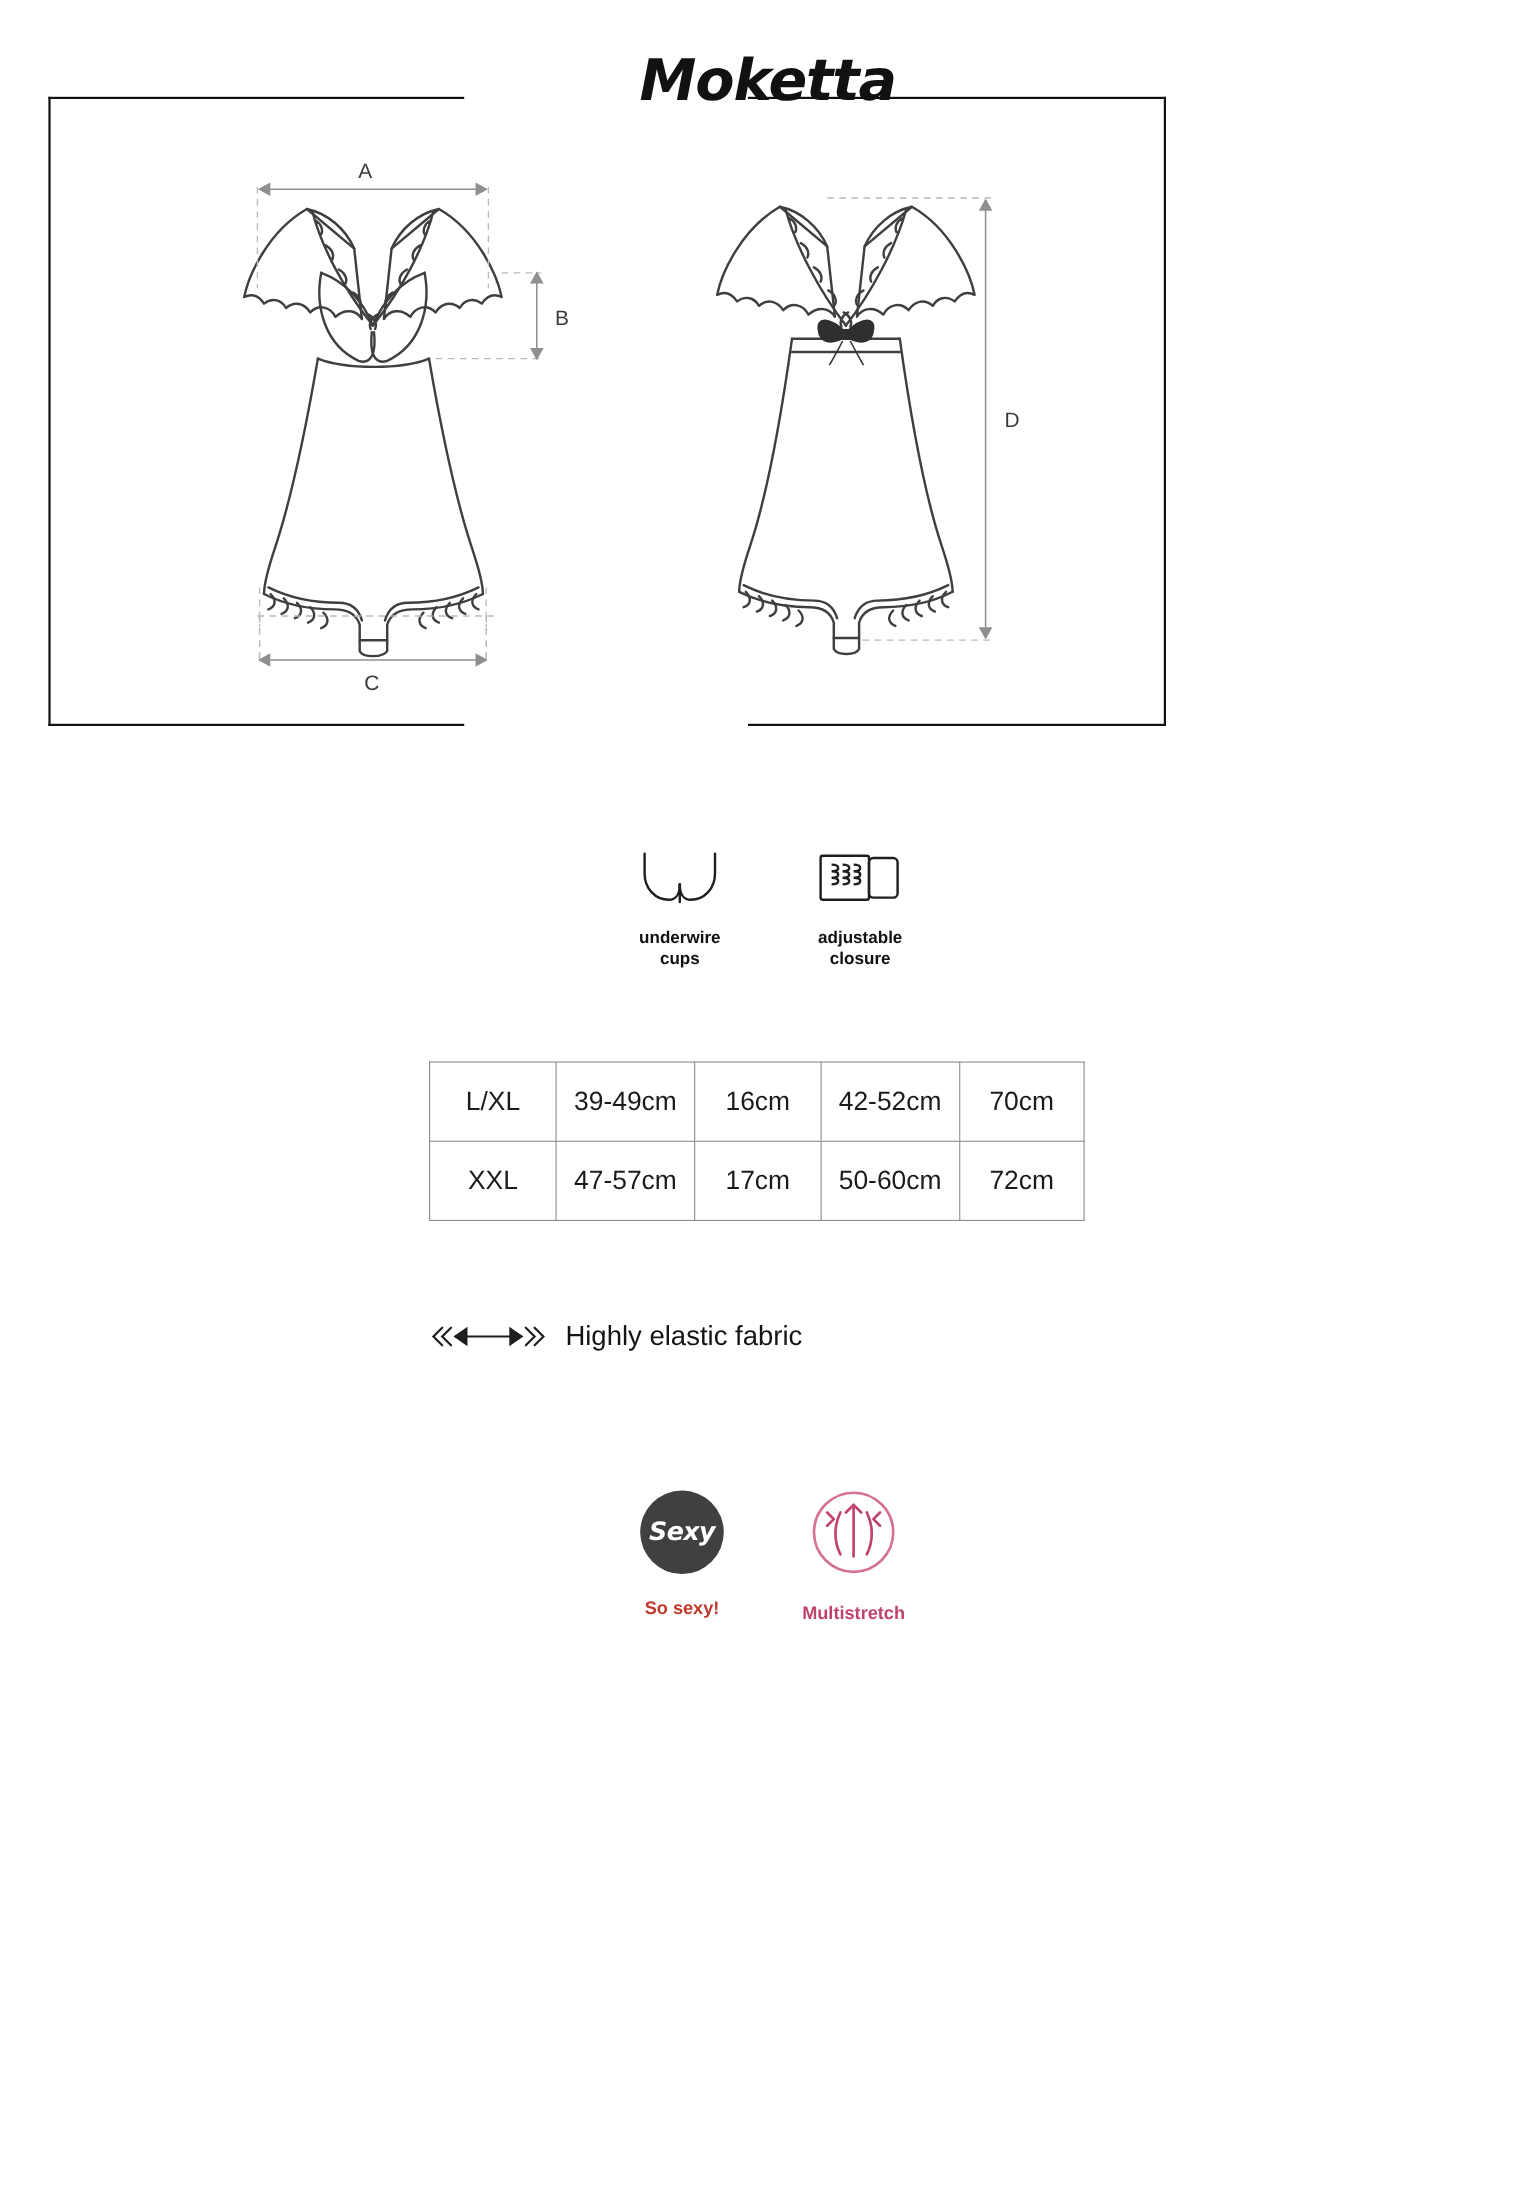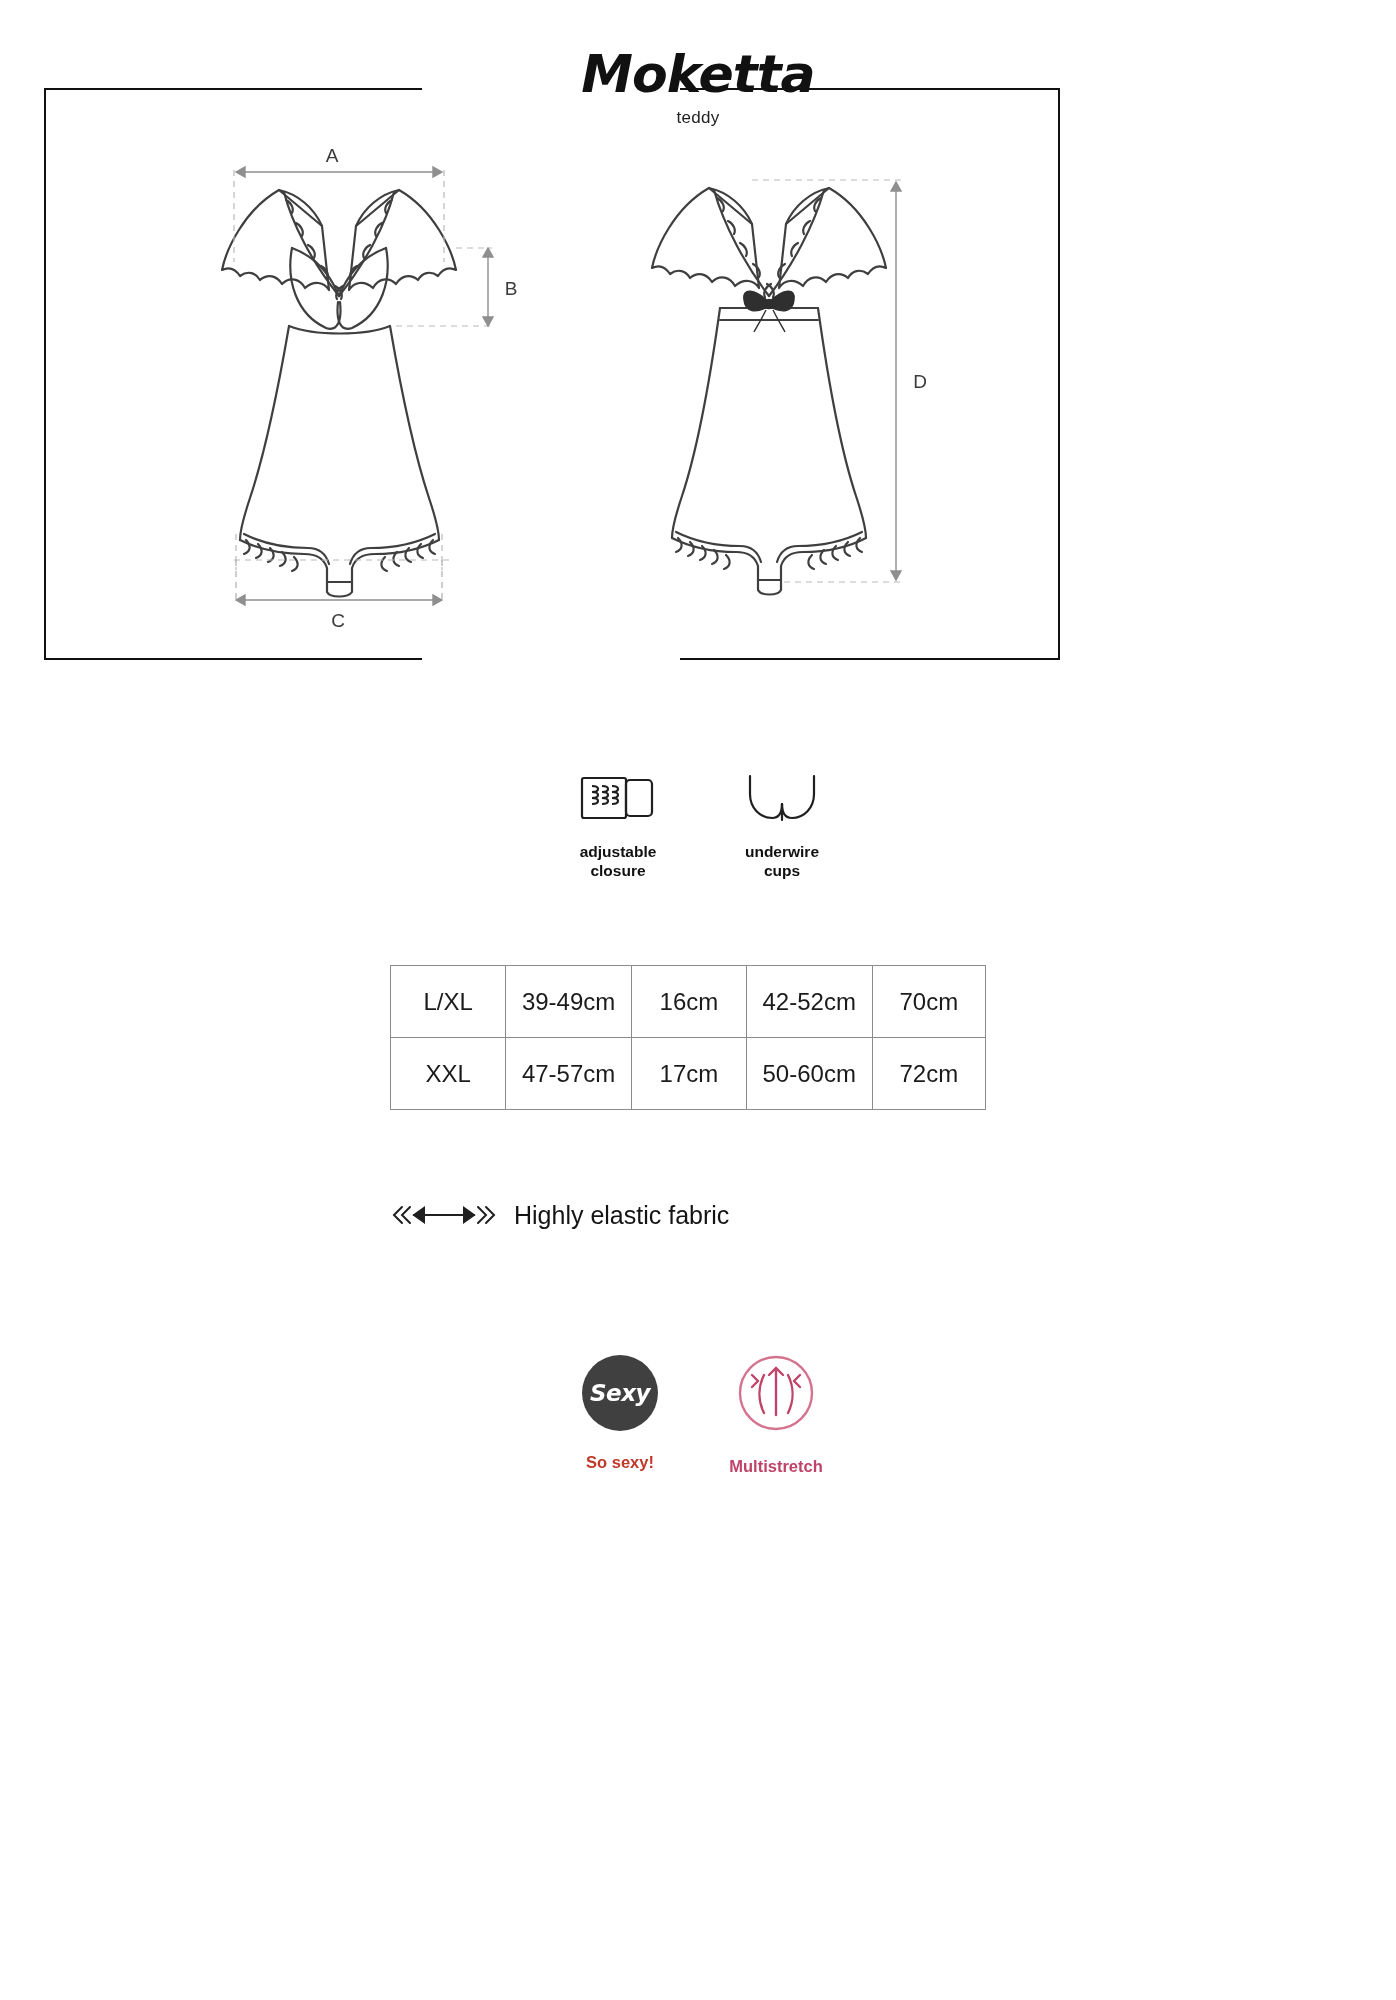--- a/index.html
+++ b/index.html
@@ -185,21 +185,20 @@
     letter-spacing: -0.5px;
   }
 </style>
 </head>
 <body>
 
 <div class="page">
 
   <div class="brand">
     <div class="brand-name">Moketta</div>
-    <div class="brand-sub">teddy</div>
   </div>
 
   <div class="frame">
     <div class="frame-line fl-left"></div>
     <div class="frame-line fl-right"></div>
     <div class="frame-line fl-top-a"></div>
     <div class="frame-line fl-top-b"></div>
     <div class="frame-line fl-bot-a"></div>
     <div class="frame-line fl-bot-b"></div>
   </div>
@@ -348,48 +347,48 @@
       <g stroke="#8f8f8f" stroke-width="1.4" fill="none">
         <path d="M292 52 L 292 450"></path>
         <path d="M292 52 l -5 9 l 10 0 Z" fill="#8f8f8f"></path>
         <path d="M292 450 l -5 -9 l 10 0 Z" fill="#8f8f8f"></path>
       </g>
       <text class="dimlabel" x="316" y="258" text-anchor="middle">D</text>
     </svg>
   </div>
 
   <div class="features">
+
+    <div class="feature">
+      <svg width="80" height="56" viewBox="0 0 80 56">
+        <g fill="none" stroke="#1f1f1f" stroke-width="2.2" stroke-linecap="round">
+          <path d="M8 6 L 8 24 C 8 38, 18 48, 30 48 C 37 48, 40 42, 40 34"></path>
+          <path d="M72 6 L 72 24 C 72 38, 62 48, 50 48 C 43 48, 40 42, 40 34"></path>
+          <path d="M40 34 L 40 50"></path>
+        </g>
+      </svg>
+      <div class="feature-cap">
+        <span>underwire</span><br>
+        <span>cups</span>
+      </div>
+    </div>
 
     <div class="feature">
       <svg width="80" height="56" viewBox="0 0 80 56">
         <g fill="none" stroke="#1f1f1f" stroke-width="2.2">
           <rect x="4" y="8" width="44" height="40" rx="2"></rect>
           <rect x="48" y="10" width="26" height="36" rx="4"></rect>
           <path d="M14 16 c 8 0 8 6 0 6 c 8 0 8 6 0 6 c 8 0 8 6 0 6"></path>
           <path d="M24 16 c 8 0 8 6 0 6 c 8 0 8 6 0 6 c 8 0 8 6 0 6"></path>
           <path d="M34 16 c 8 0 8 6 0 6 c 8 0 8 6 0 6 c 8 0 8 6 0 6"></path>
         </g>
       </svg>
       <div class="feature-cap">
         <span>adjustable</span><br>
         <span>closure</span>
-      </div>
-    </div>
-
-    <div class="feature">
-      <svg width="80" height="56" viewBox="0 0 80 56">
-        <g fill="none" stroke="#1f1f1f" stroke-width="2.2" stroke-linecap="round">
-          <path d="M8 6 L 8 24 C 8 38, 18 48, 30 48 C 37 48, 40 42, 40 34"></path>
-          <path d="M72 6 L 72 24 C 72 38, 62 48, 50 48 C 43 48, 40 42, 40 34"></path>
-          <path d="M40 34 L 40 50"></path>
-        </g>
-      </svg>
-      <div class="feature-cap">
-        <span>underwire</span><br>
-        <span>cups</span>
       </div>
     </div>
   </div>
 
   <div class="size-table-wrap">
     <table class="size-table">
       <tbody>
       <tr>
         <td class="c-size">L/XL</td>
         <td class="c-a">39-49cm</td>

